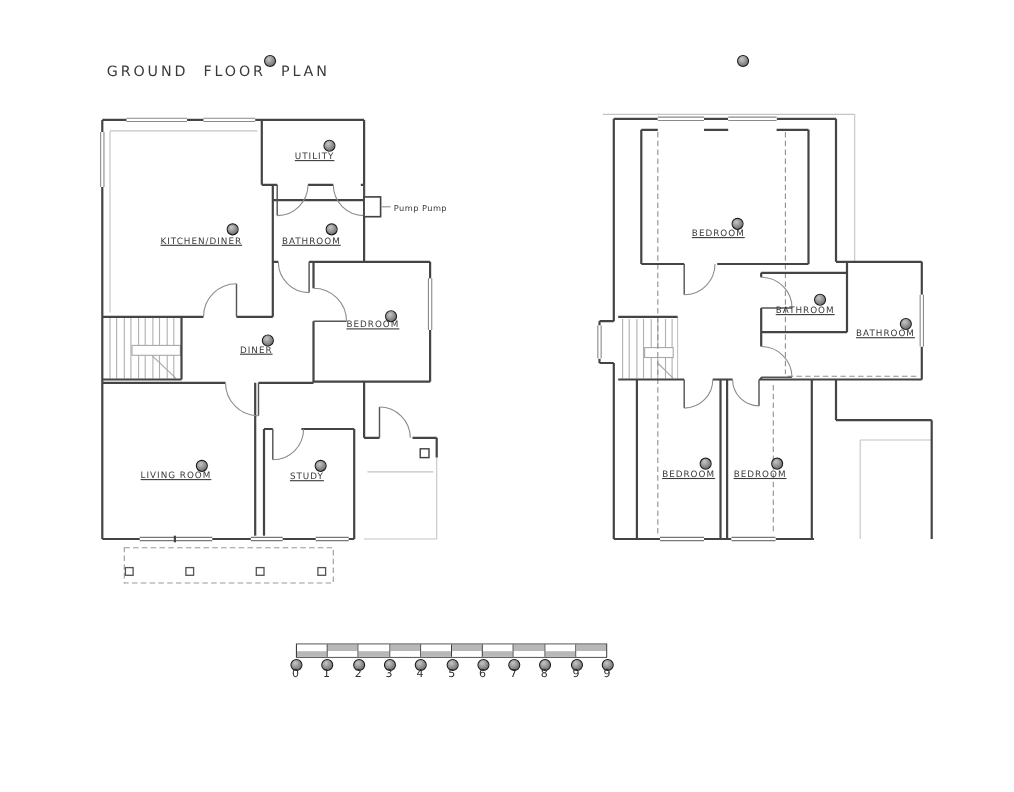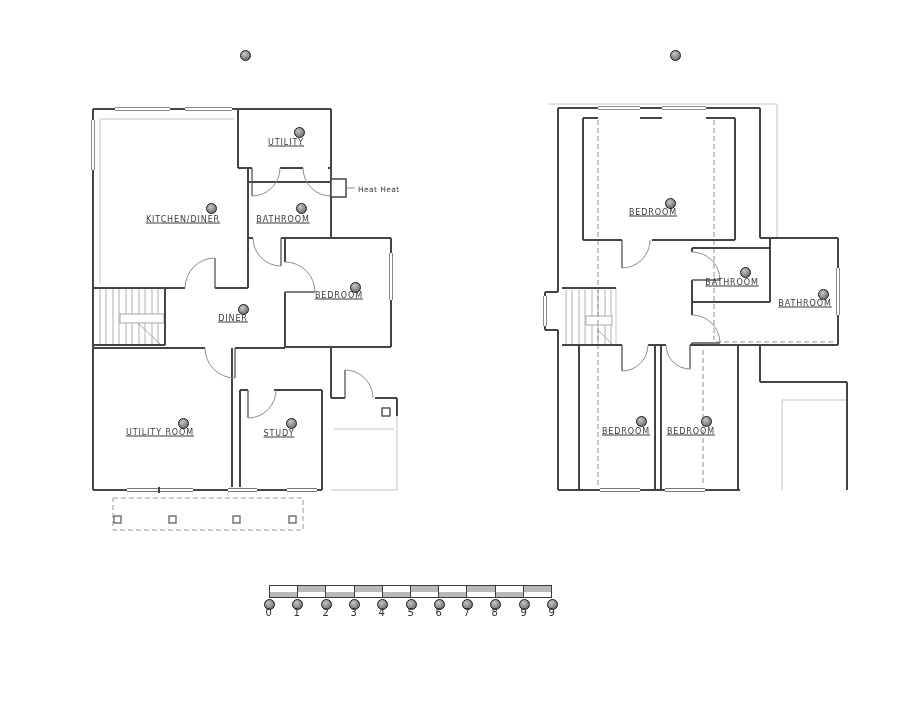--- a/index.html
+++ b/index.html
@@ -126,46 +126,47 @@
         <rect x="665" y="487" width="40" height="6" fill="#ffffff"></rect>
         <path d="M665,488.5 H705 M665,491.5 H705" stroke="#777777" stroke-width="1" fill="none"></path>
         <rect x="835" y="268" width="6" height="47" fill="#ffffff"></rect>
         <path d="M836.5,268 V315 M839.5,268 V315" stroke="#8a8a8a" stroke-width="1" fill="none"></path>
         <rect x="542" y="296" width="6" height="30" fill="#ffffff"></rect>
         <path d="M543.5,296 V326 M546.5,296 V326" stroke="#8a8a8a" stroke-width="1" fill="none"></path>
       </g>
     </g>
   </svg>
 
+  <span class="plan-title" style="left:97px;top:66px">GROUND FLOOR PLAN</span>
   <span class="marker" style="left:240px;top:50px"></span>
 
   <span class="marker" style="left:670px;top:50px"></span>
 
   <span class="room-label" style="left:286px;top:142px">UTILITY</span>
   <span class="marker" style="left:294px;top:127px"></span>
 
   <span class="room-label" style="left:183px;top:219px">KITCHEN/DINER</span>
   <span class="marker" style="left:206px;top:203px"></span>
 
   <span class="room-label" style="left:283px;top:219px">BATHROOM</span>
   <span class="marker" style="left:296px;top:203px"></span>
 
   <span class="room-label" style="left:339px;top:295px">BEDROOM</span>
   <span class="marker" style="left:350px;top:282px"></span>
 
   <span class="room-label" style="left:233px;top:318px">DINER</span>
   <span class="marker" style="left:238px;top:304px"></span>
 
-  <span class="room-label" style="left:160px;top:432px">UTILITY ROOM</span>
+  <span class="room-label" style="left:160px;top:432px">LIVING ROOM</span>
   <span class="marker" style="left:178px;top:418px"></span>
 
   <span class="room-label" style="left:279px;top:433px">STUDY</span>
   <span class="marker" style="left:286px;top:418px"></span>
 
-  <span class="annotation-label" style="left:358px;top:189px">Heat Heat</span>
+  <span class="annotation-label" style="left:358px;top:189px">Pump Pump</span>
 
   <span class="room-label" style="left:653px;top:212px">BEDROOM</span>
   <span class="marker" style="left:665px;top:198px"></span>
 
   <span class="room-label" style="left:732px;top:282px">BATHROOM</span>
   <span class="marker" style="left:740px;top:267px"></span>
 
   <span class="room-label" style="left:805px;top:303px">BATHROOM</span>
   <span class="marker" style="left:818px;top:289px"></span>
 

